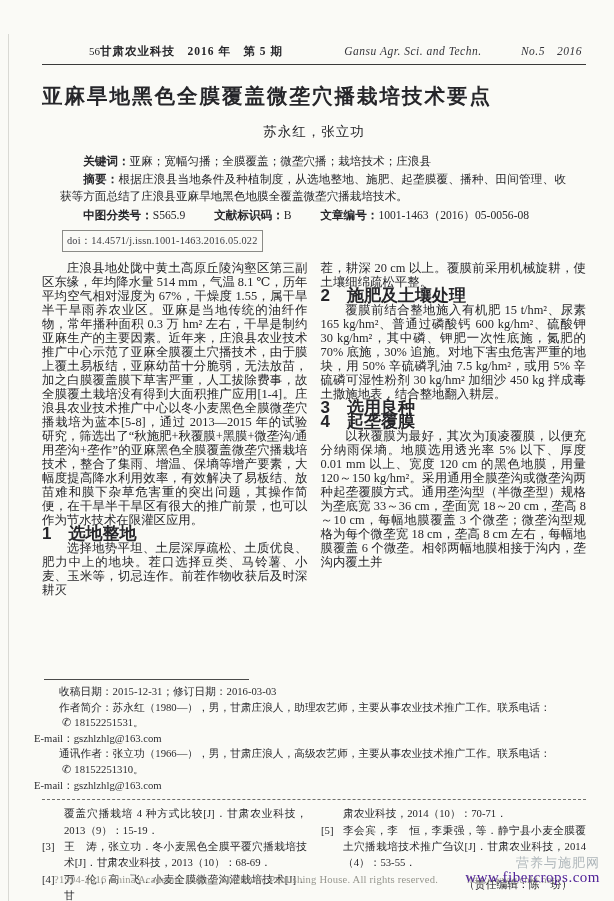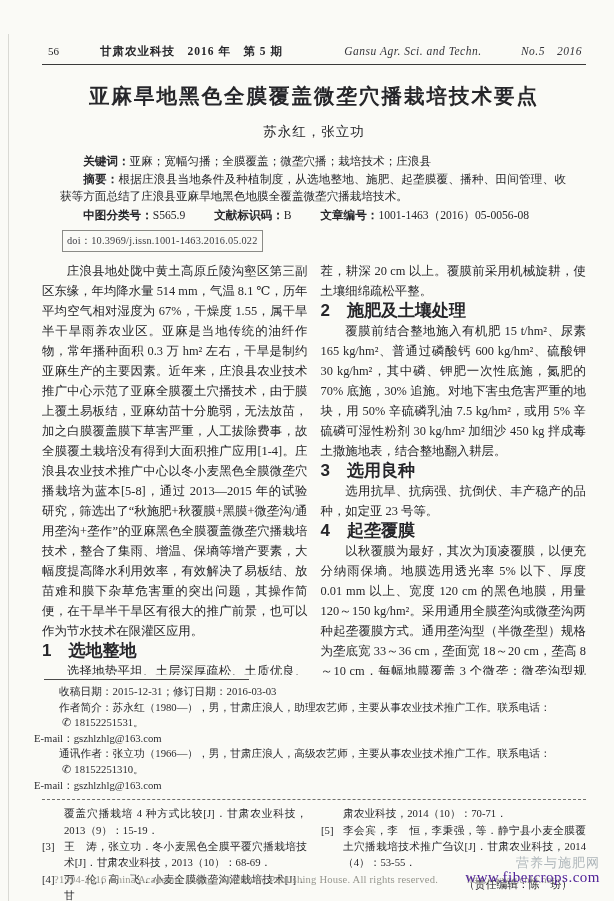--- a/index.html
+++ b/index.html
@@ -8,42 +8,42 @@
     position:relative;width:614px;height:901px;overflow:hidden;
     background:#fafaf6;color:#26262a;
     font-family:"Liberation Serif","DejaVu Serif",serif;
   }
   .scan-edge{position:absolute;left:8px;top:34px;bottom:0;width:1px;background:#d9d9d4;}
   .content{padding:44px 28px 0 42px;}
 
   
   .hdr{display:flex;align-items:baseline;font-size:11px;padding:0 4px 5px 6px;
        border-bottom:1.6px solid #3a3a3a;}
-  .hdr-page{width:52px;}
+  .hdr-page{width:52px;text-align:right;}
   .hdr-cn{flex:0 0 auto;font-weight:bold;letter-spacing:1px;font-size:11.5px;}
   .hdr-en{flex:1;text-align:right;font-style:italic;font-size:11.5px;color:#34343a;letter-spacing:.5px;}
   .hdr-en .en-no{margin-left:36px;}
 
   
-  .title{margin-top:17px;text-align:center;font-size:20.5px;font-weight:bold;letter-spacing:2px;}
+  .title{margin-top:17px;text-align:left;font-size:20.5px;font-weight:bold;letter-spacing:2px;}
   .authors{margin-top:13px;text-align:center;font-size:13.5px;letter-spacing:1px;}
   .affil{margin-top:9px;text-align:center;font-size:11.5px;}
 
   
   .abs{margin:11px 20px 0 18px;font-size:11.6px;line-height:17.2px;text-align:justify;}
   .abs .lbl{font-weight:bold;font-family:"Liberation Sans","DejaVu Sans",sans-serif;}
   .abs-p{text-indent:2em;}
   .meta-line{text-indent:2em;}
   .meta-line .pair{margin-right:26px;white-space:nowrap;}
   .doi-box{display:inline-block;margin:6px 0 0 2px;border:1px solid #8a8a86;
            padding:1px 4px 2px 4px;font-size:10.3px;color:#3a3a40;letter-spacing:.2px;}
 
   
   .body-cols{display:flex;gap:13px;margin-top:9px;height:414px;overflow:hidden;
-             font-size:12.4px;line-height:20px;text-align:justify;}
+             font-size:12.4px;line-height:14px;text-align:justify;}
   .col{flex:1;min-width:0;}
   .li-h{font-weight:bold;font-family:"Liberation Sans","DejaVu Sans",sans-serif;font-size:17px;}
   .li-p{text-indent:2em;}
   .li-cont{text-indent:0;}
 
   
   .fn-rule{width:205px;border-top:1px solid #4a4a4a;margin:4px 0 4px 2px;}
   .fn{font-size:10.7px;line-height:15.6px;color:#2a2a2e;}
   .fn-line{padding-left:1.6em;}
   .fn-line.noindent{padding-left:0;margin-left:-8px;}
@@ -94,36 +94,35 @@
       </div>
       <div class="abs-p">
         <span class="lbl">摘要：</span><span>根据庄浪县当地条件及种植制度，从选地整地、施肥、起垄膜覆、播种、田间管理、收获等方面总结了庄浪县亚麻旱地黑色地膜全覆盖微垄穴播栽培技术。</span>
       </div>
       <div class="meta-line">
         <span class="pair"><span class="lbl">中图分类号：</span><span>S565.9</span></span>
         <span class="pair"><span class="lbl">文献标识码：</span><span>B</span></span>
         <span class="pair"><span class="lbl">文章编号：</span><span>1001-1463（2016）05-0056-08</span></span>
       </div>
       <div>
-        <span class="doi-box">doi：10.3969/j.issn.1001-1463.2016.05.022</span>
+        <span class="doi-box">doi：14.4571/j.issn.1001-1463.2016.05.022</span>
       </div>
     </div>
 
     <div class="body-cols">
       <div class="col">
           <div class="li-p">庄浪县地处陇中黄土高原丘陵沟壑区第三副区东缘，年均降水量 514 mm，气温 8.1 ℃，历年平均空气相对湿度为 67%，干燥度 1.55，属干旱半干旱雨养农业区。亚麻是当地传统的油纤作物，常年播种面积 0.3 万 hm² 左右，干旱是制约亚麻生产的主要因素。近年来，庄浪县农业技术推广中心示范了亚麻全膜覆土穴播技术，由于膜上覆土易板结，亚麻幼苗十分脆弱，无法放苗，加之白膜覆盖膜下草害严重，人工拔除费事，故全膜覆土栽培没有得到大面积推广应用[1-4]。庄浪县农业技术推广中心以冬小麦黑色全膜微垄穴播栽培为蓝本[5-8]，通过 2013—2015 年的试验研究，筛选出了“秋施肥+秋覆膜+黑膜+微垄沟/通用垄沟+垄作”的亚麻黑色全膜覆盖微垄穴播栽培技术，整合了集雨、增温、保墒等增产要素，大幅度提高降水利用效率，有效解决了易板结、放苗难和膜下杂草危害重的突出问题，其操作简便，在干旱半干旱区有很大的推广前景，也可以作为节水技术在限灌区应用。</div>
           <div class="li-h">1　选地整地</div>
           <div class="li-p">选择地势平坦、土层深厚疏松、土质优良、肥力中上的地块。茬口选择豆类、马铃薯、小麦、玉米等，切忌连作。前茬作物收获后及时深耕灭</div>
         </div>
       <div class="col">
           <div class="li-cont">茬，耕深 20 cm 以上。覆膜前采用机械旋耕，使土壤细绵疏松平整。</div>
           <div class="li-h">2　施肥及土壤处理</div>
           <div class="li-p">覆膜前结合整地施入有机肥 15 t/hm²、尿素 165 kg/hm²、普通过磷酸钙 600 kg/hm²、硫酸钾 30 kg/hm²，其中磷、钾肥一次性底施，氮肥的 70% 底施，30% 追施。对地下害虫危害严重的地块，用 50% 辛硫磷乳油 7.5 kg/hm²，或用 5% 辛硫磷可湿性粉剂 30 kg/hm² 加细沙 450 kg 拌成毒土撒施地表，结合整地翻入耕层。</div>
           <div class="li-h">3　选用良种</div>
-          <div class="li-p">选用抗旱、抗病强、抗倒伏、丰产稳产的品种，如定亚 23 号等。</div>
           <div class="li-h">4　起垄覆膜</div>
           <div class="li-p">以秋覆膜为最好，其次为顶凌覆膜，以便充分纳雨保墒。地膜选用透光率 5% 以下、厚度 0.01 mm 以上、宽度 120 cm 的黑色地膜，用量 120～150 kg/hm²。采用通用全膜垄沟或微垄沟两种起垄覆膜方式。通用垄沟型（半微垄型）规格为垄底宽 33～36 cm，垄面宽 18～20 cm，垄高 8～10 cm，每幅地膜覆盖 3 个微垄；微垄沟型规格为每个微垄宽 18 cm，垄高 8 cm 左右，每幅地膜覆盖 6 个微垄。相邻两幅地膜相接于沟内，垄沟内覆土并</div>
         </div>
     </div>
 
     <div class="fn-rule"></div>
     <div class="fn">
       <div class="fn-line">收稿日期：2015-12-31；修订日期：2016-03-03</div>
       <div class="fn-line">
         <span>作者简介：苏永红（1980—），男，甘肃庄浪人，助理农艺师，主要从事农业技术推广工作。联系电话：</span><span class="phone-icon">✆</span><span>18152251531。</span>

